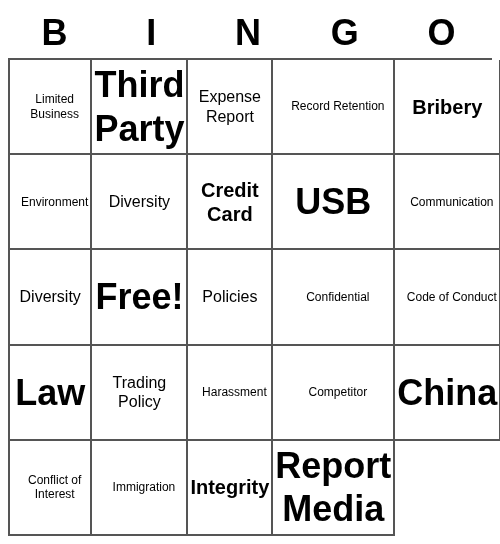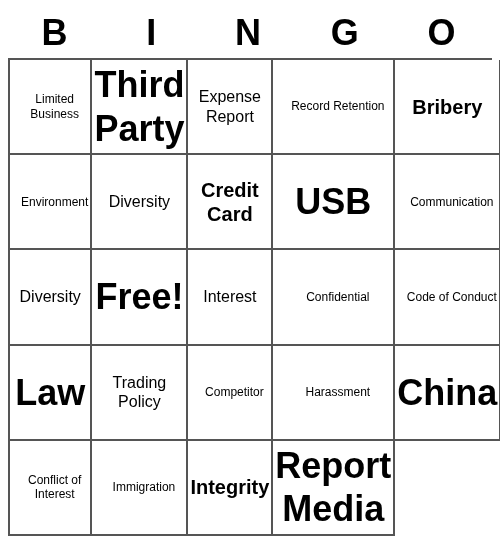--- a/index.html
+++ b/index.html
@@ -111,39 +111,39 @@
     <div class="cell">
       <span class="cell-text size-sm">Communication</span>
     </div>
     <div class="cell">
       <span class="cell-text size-md">Diversity</span>
     </div>
     <div class="cell">
       <span class="cell-text size-xl free-cell">Free!</span>
     </div>
     <div class="cell">
-      <span class="cell-text size-md">Interest</span>
+      <span class="cell-text size-md">Policies</span>
     </div>
     <div class="cell">
       <span class="cell-text size-sm">Confidential</span>
     </div>
     <div class="cell">
       <span class="cell-text size-sm">Code of Conduct</span>
     </div>
     <div class="cell">
       <span class="cell-text size-xl">Law</span>
     </div>
     <div class="cell">
       <span class="cell-text size-md">Trading Policy</span>
     </div>
     <div class="cell">
-      <span class="cell-text size-sm">Competitor</span>
+      <span class="cell-text size-sm">Harassment</span>
     </div>
     <div class="cell">
-      <span class="cell-text size-sm">Harassment</span>
+      <span class="cell-text size-sm">Competitor</span>
     </div>
     <div class="cell">
       <span class="cell-text size-xl">China</span>
     </div>
     <div class="cell">
       <span class="cell-text size-sm">Conflict of Interest</span>
     </div>
     <div class="cell">
       <span class="cell-text size-sm">Immigration</span>
     </div>

